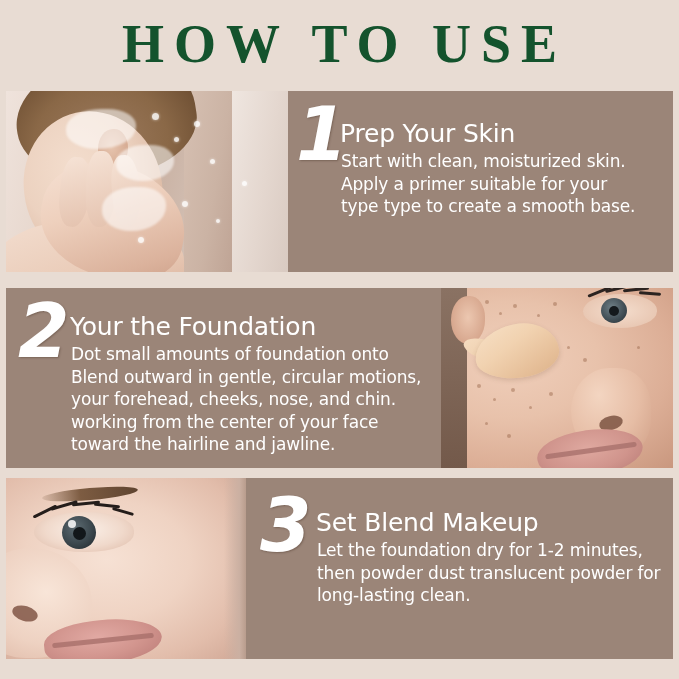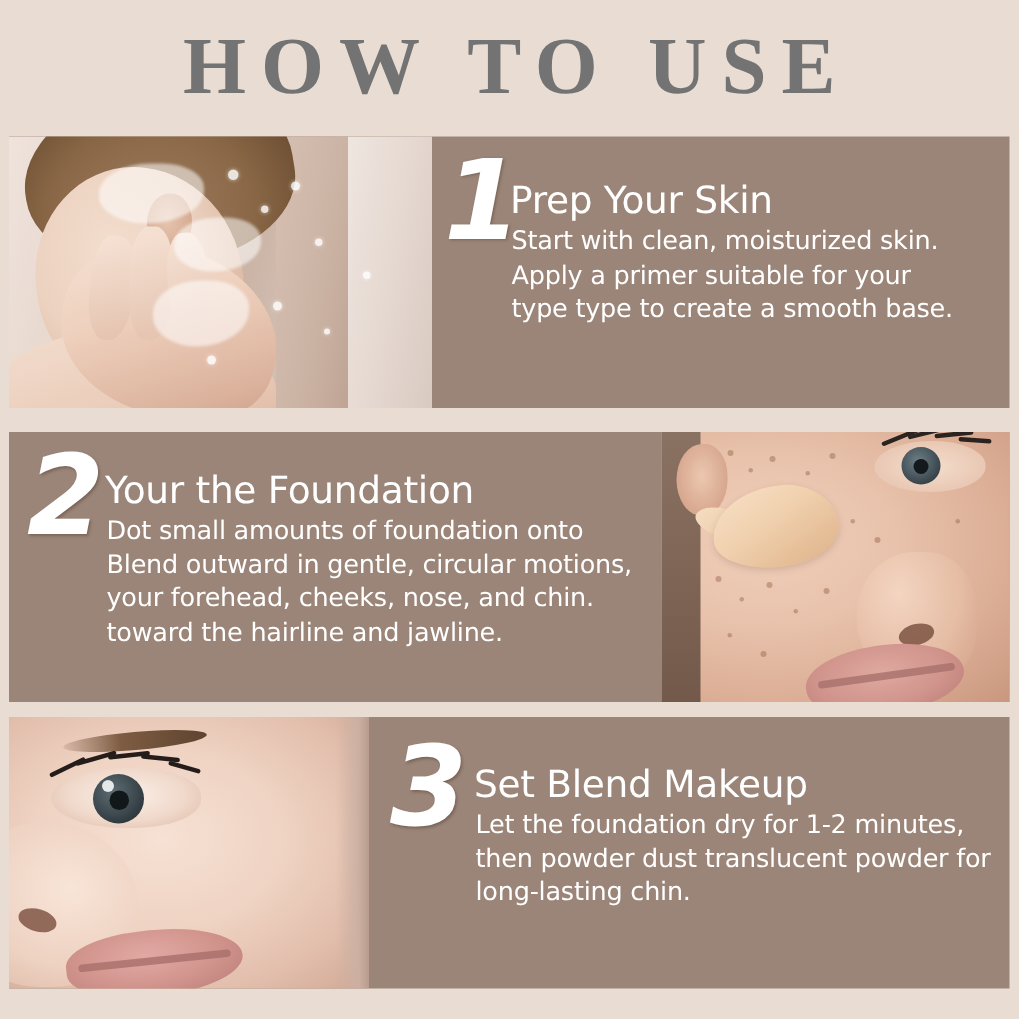--- a/index.html
+++ b/index.html
@@ -21,21 +21,21 @@
     height: 88px;
     display: flex;
     align-items: center;
     justify-content: center;
     background: #e8dcd3;
   }
   .title-text {
     font-family: "Liberation Serif", serif;
     font-size: 54px;
     font-weight: 700;
-    color: #737373;
+    color: #14532d;
     letter-spacing: 10px;
     line-height: 1;
     white-space: pre;
     padding-left: 10px;
   }
 
   
   .panel {
     position: absolute;
     left: 6px;
@@ -348,20 +348,21 @@
 <div class="panel" id="panel-2">
 
   <div class="content" id="content-2">
     <div class="step-num" id="num-2">2</div>
     <div class="text-col" id="text-2">
       <div class="step-heading">Your the Foundation</div>
       <div class="step-body">
         <span class="ln">Dot small amounts of foundation onto</span>
         <span class="ln">Blend outward in gentle, circular motions,</span>
         <span class="ln">your forehead, cheeks, nose, and chin.</span>
+        <span class="ln">working from the center of your face</span>
         <span class="ln">toward the hairline and jawline.</span>
       </div>
     </div>
   </div>
 
   <div class="photo" id="photo-2">
     <div class="ph-base skin"></div>
     <div class="bg-dark"></div>
     <div class="ear2"></div>
     <div class="eye"></div>
@@ -416,17 +417,17 @@
     <div class="edge3"></div>
   </div>
 
   <div class="content" id="content-3">
     <div class="step-num" id="num-3">3</div>
     <div class="text-col" id="text-3">
       <div class="step-heading">Set Blend Makeup</div>
       <div class="step-body">
         <span class="ln">Let the foundation dry for 1-2 minutes,</span>
         <span class="ln">then powder dust translucent powder for</span>
-        <span class="ln">long-lasting chin.</span>
+        <span class="ln">long-lasting clean.</span>
       </div>
     </div>
   </div>
 </div>
 
 </body></html>

